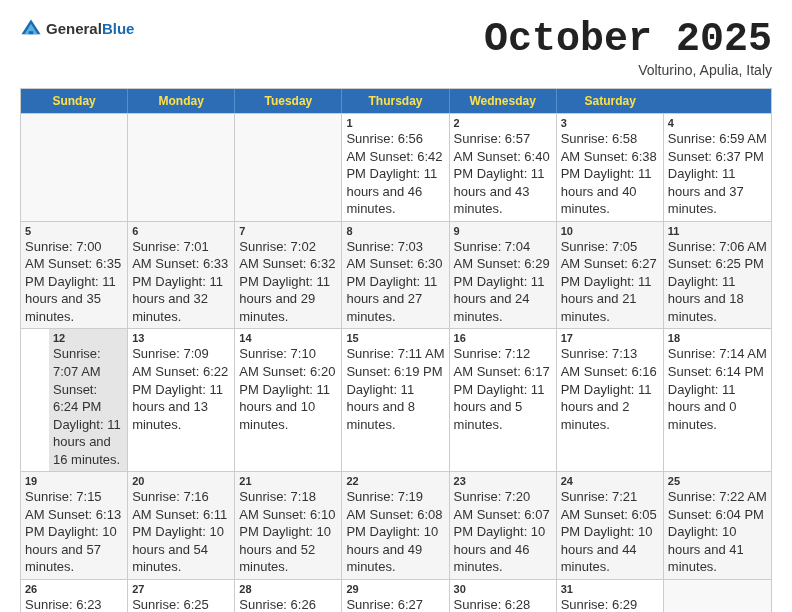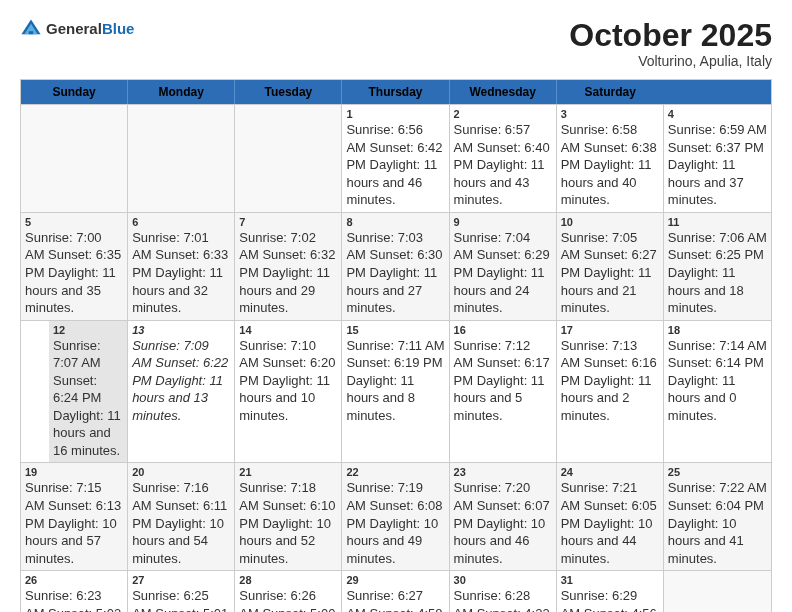--- a/index.html
+++ b/index.html
@@ -39,42 +39,43 @@
       color: #1a6ab1;
     }
     .logo-icon {
       width: 22px;
       height: 22px;
     }
     .title-block {
       text-align: right;
     }
     .title-month {
-      font-size: 32px;
+      font-size: 40px;
       font-weight: bold;
       color: #222;
       line-height: 1.1;
+      font-family: Liberation Mono, monospace;
     }
     .title-location {
       font-size: 14px;
       color: #404040;
     }
     .calendar {
       flex: 1;
       display: flex;
       flex-direction: column;
       border: 1px solid #ccc;
     }
     .cal-header-row {
       display: grid;
       grid-template-columns: repeat(7, 1fr);
       background: #2d6db5;
     }
     .cal-header-cell {
-      color: #000000;
+      color: #fde047;
       font-size: 12px;
       font-weight: bold;
       text-align: center;
       padding: 5px 2px;
       border-right: 1px solid #5590cc;
     }
     .cal-header-cell:last-child {
       border-right: none;
     }
     .cal-body {
@@ -233,21 +234,21 @@
           </div>
         </div>
         <div class="cal-row">
           <div class="cal-cell" style="background: #e5e5e5; margin-left: 28px;">
             <div class="day-number">12</div>
             <div class="day-info">Sunrise: 7:07 AM
 Sunset: 6:24 PM
 Daylight: 11 hours
 and 16 minutes.</div>
           </div>
-          <div class="cal-cell" style="background: rgb(255, 255, 255); font-style: italic;">
+          <div class="cal-cell" style="background: rgb(255, 255, 255);">
             <div class="day-number">13</div>
             <div class="day-info">Sunrise: 7:09 AM
 Sunset: 6:22 PM
 Daylight: 11 hours
 and 13 minutes.</div>
           </div>
           <div class="cal-cell" style="background: rgb(255, 255, 255);">
             <div class="day-number">14</div>
             <div class="day-info">Sunrise: 7:10 AM
 Sunset: 6:20 PM

